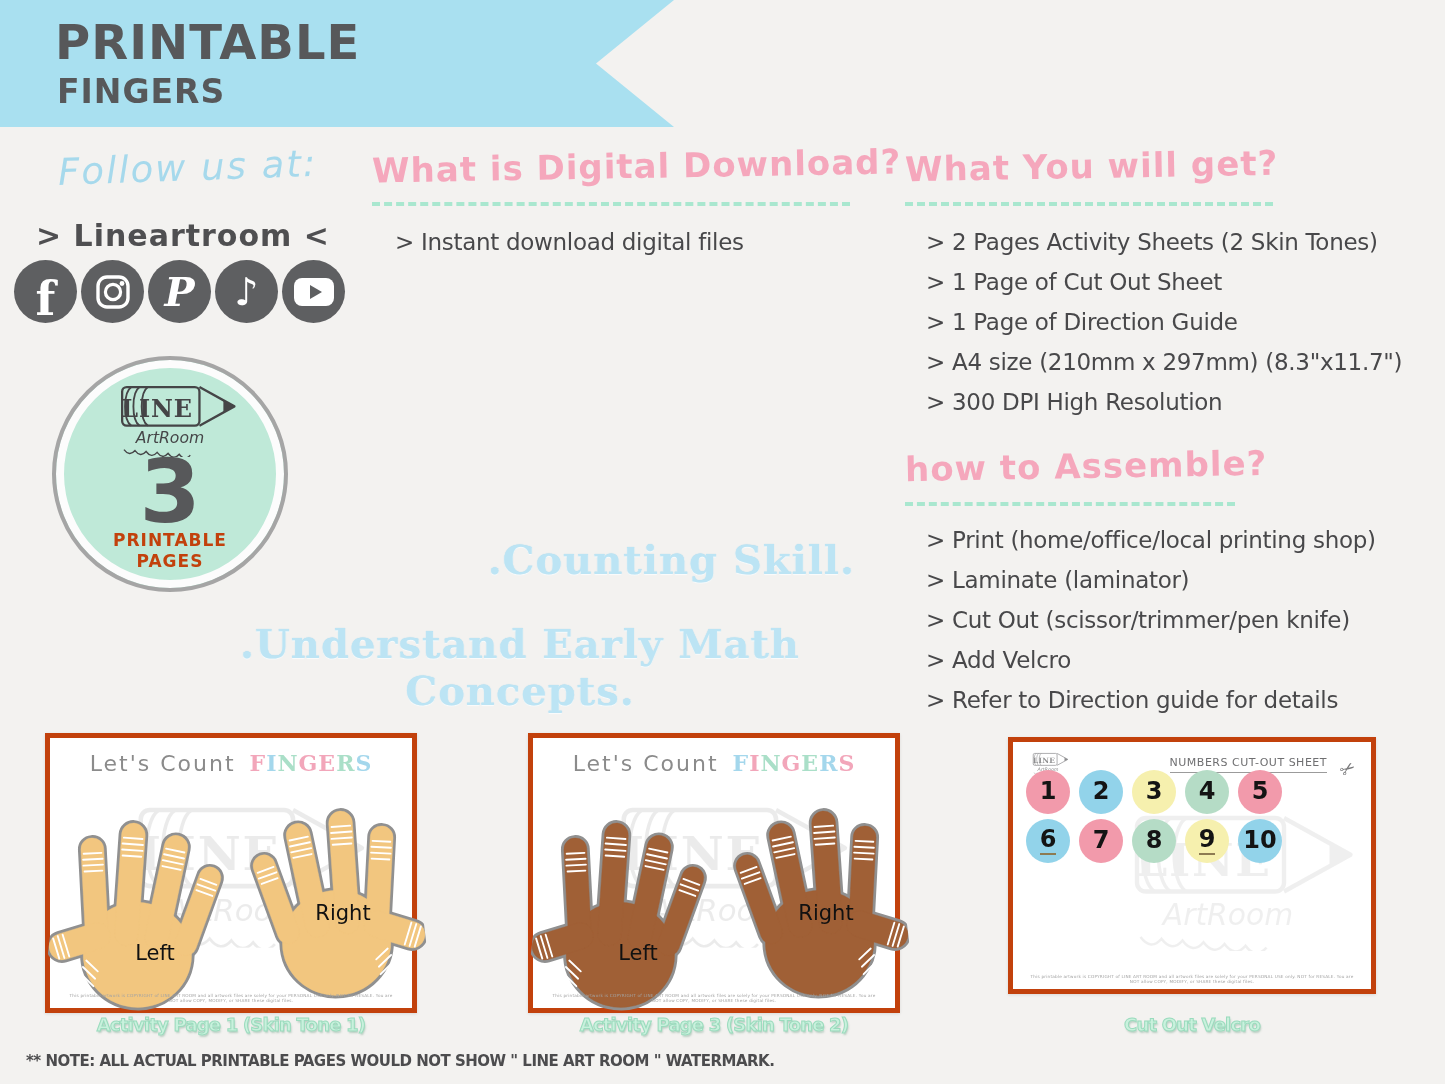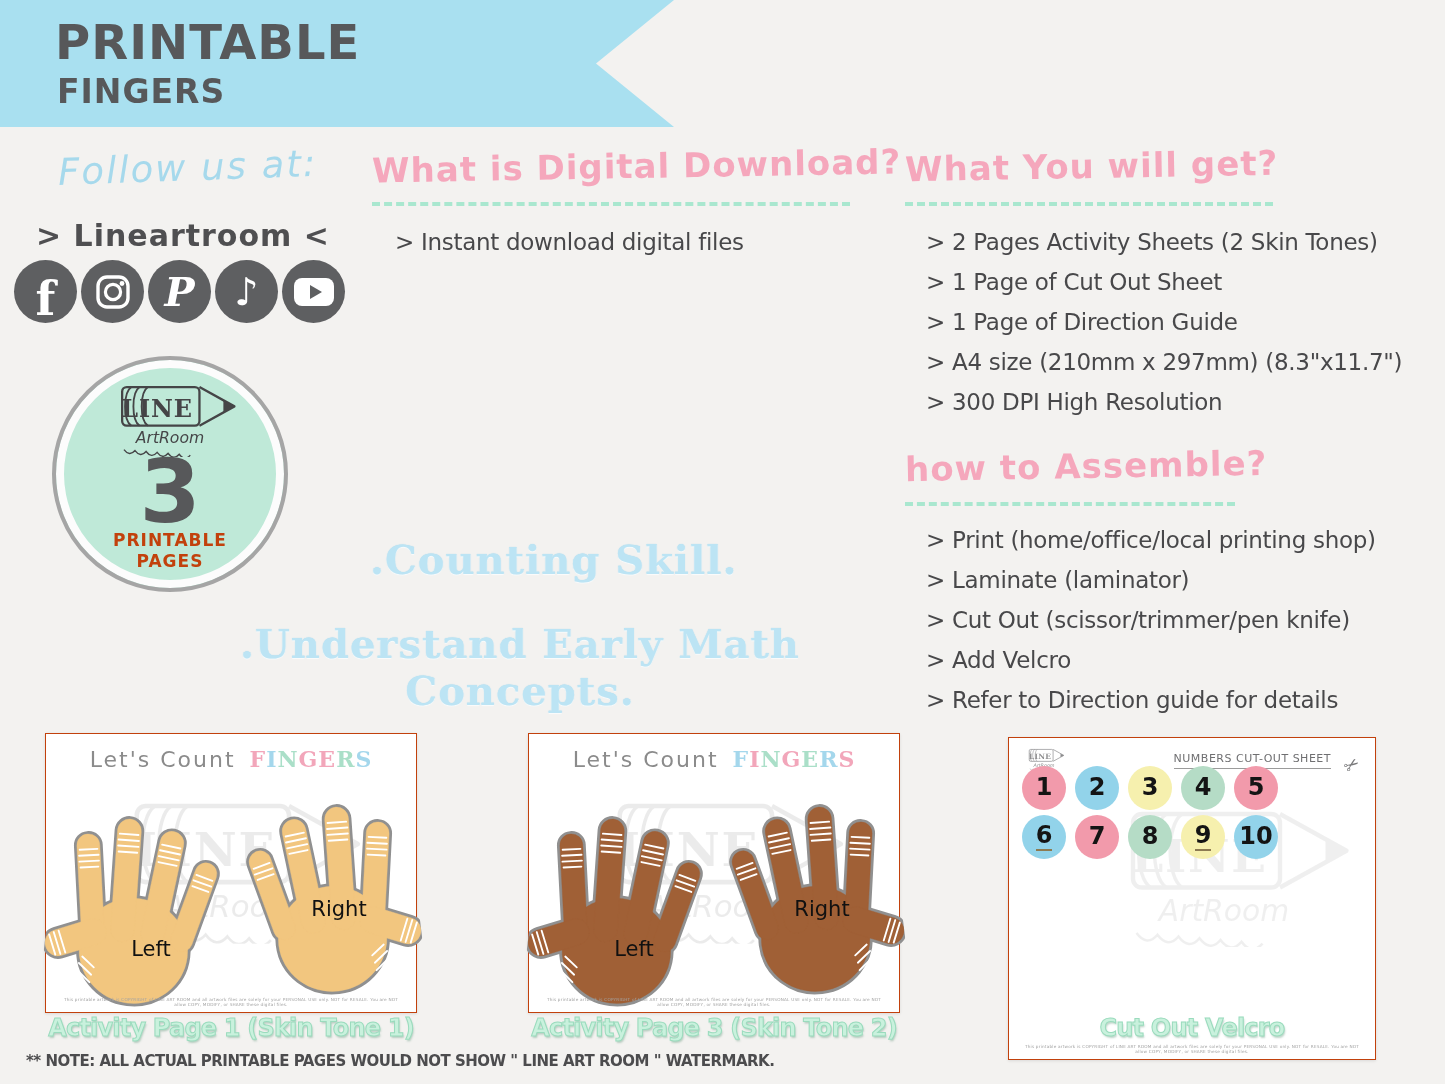--- a/index.html
+++ b/index.html
@@ -52,39 +52,39 @@
 
   
   .skill {
     font-family:"DejaVu Serif", serif; font-weight:bold; font-size:40px;
     color:#bce4f4; text-shadow:0 1px 1px rgba(255,255,255,0.8), 0 0 1px #9fd4ea;
     letter-spacing:1px;
   }
 
   
   .card {
-    background:#fff; border:1px solid #c2410c; box-shadow:0 1px 3px rgba(0,0,0,0.10);
+    background:#fff; border:5px solid #c2410c; box-shadow:0 1px 3px rgba(0,0,0,0.10);
   }
   .page-title { position:absolute; top:12px; left:0; right:0; display:flex; justify-content:center; gap:14px; align-items:baseline; }
   .lets { font-size:22px; color:#8b8b8b; letter-spacing:2px; }
   .fingers-word { font-family:"DejaVu Serif",serif; font-weight:bold; font-size:22px; letter-spacing:1px; text-shadow:0 1px 0 rgba(255,255,255,.6); }
   .hand { position:absolute; width:178px; height:238px; }
   .hand-outline { fill:#909090; stroke:#909090; stroke-width:7; stroke-linejoin:round; }
   .hand-fill { fill:var(--skin); stroke:var(--skin); stroke-width:0.5; }
   .hand-left  { left:4px;  top:52px; transform:rotate(7deg); }
   .hand-right { left:192px; top:40px; transform:scaleX(-1) rotate(7deg); }
   .hand-label { position:absolute; font-size:21px; color:#111; text-align:center; z-index:3; font-weight:500;}
   .wm { position:absolute; opacity:0.16; color:#8a8a8a; z-index:0; }
   .hand { z-index:2; }
   .fine-print {
     position:absolute; bottom:5px; left:4%; right:4%; text-align:center;
     font-size:4.2px; color:#a3a3a3; letter-spacing:0.2px; z-index:4;
   }
   .caption {
-    position:absolute; top:1014px; text-align:center; font-size:24px; font-weight:bold;
+    position:absolute; top:1014px; text-align:center; font-size:18px; font-weight:bold;
     letter-spacing:-0.8px; color:#c9f1dd; -webkit-text-stroke:1px #9adbbd;
     text-shadow:1px 2px 2px rgba(110,160,135,0.45);
   }
 
   
   .c3-title {
     position:absolute; top:14px; right:44px; font-size:11px; color:#6f6f71;
     letter-spacing:0.5px; border-bottom:1px solid #9b9b9b; padding-bottom:3px;
   }
   .c3-scissors { position:absolute; top:16px; right:16px; font-size:18px; color:#7a7a7c; transform:rotate(-35deg); }
@@ -182,21 +182,21 @@
   <div class="badge-l">PRINTABLE</div>
   <div class="badge-l">PAGES</div>
 </div>
 
 <div class="abs pink-head" style="left:372px;top:146px;">What is Digital Download?</div>
 <div class="abs dash" style="left:372px;top:202px;width:478px;"></div>
 <div class="abs blist" style="left:374px;top:222px;width:515px;">
     <div class="li">&gt; Instant download digital files</div>
   </div>
 
-<div class="abs skill" style="left:370px;top:536px;width:485px;text-align:left;">.Counting Skill.</div>
+<div class="abs skill" style="left:370px;top:536px;width:485px;text-align:right;">.Counting Skill.</div>
 <div class="abs skill" style="left:165px;top:620px;width:710px;text-align:center;">.Understand Early Math Concepts.</div>
 
 <div class="abs pink-head" style="left:905px;top:146px;">What You will get?</div>
 <div class="abs dash" style="left:905px;top:202px;width:368px;"></div>
 <div class="abs blist" style="left:905px;top:222px;width:548px;">
     <div class="li">&gt; 2 Pages Activity Sheets (2 Skin Tones)</div>
     <div class="li">&gt; 1 Page of Cut Out Sheet</div>
     <div class="li">&gt; 1 Page of Direction Guide</div>
     <div class="li">&gt; A4 size (210mm x 297mm) (8.3"x11.7")</div>
     <div class="li">&gt; 300 DPI High Resolution</div>
@@ -253,21 +253,21 @@
     <use href="#handShape" class="hand-outline"></use>
       <use href="#handShape" class="hand-fill"></use>
       <use href="#handTips"></use>
   </svg>
   <div class="hand-label" style="left:55px;top:203px;width:100px;">Left</div>
   <div class="hand-label" style="left:238px;top:163px;width:110px;">Right</div>
   <div class="fine-print">This printable artwork is COPYRIGHT of LINE ART ROOM and all artwork files are solely for your PERSONAL USE only. NOT for RESALE. You are NOT allow COPY, MODIFY, or SHARE these digital files.</div>
 </div>
 <div class="caption" style="left:528px;width:372px;">Activity Page 3 (Skin Tone 2)</div>
 
-<div class="abs card" style="left:1008px;top:737px;width:368px;height:323px;">
+<div class="abs card" style="left:1008px;top:737px;width:368px;height:257px;">
   <svg class="c3-logo" viewBox="0 0 160 88" width="46" height="25">
       <use href="#pencil"></use>
     </svg>
   <div class="c3-title">NUMBERS CUT-OUT SHEET</div>
   <div class="c3-scissors">✂</div>
   <svg class="wm" viewBox="0 0 160 88" style="left:75px;top:55px;width:280px;height:154px;opacity:0.13;">
       <use href="#pencil"></use>
     </svg>
   <div class="circle-row" style="top:28px;">
       <div class="cut-circle" style="background: rgb(242, 154, 171);">

